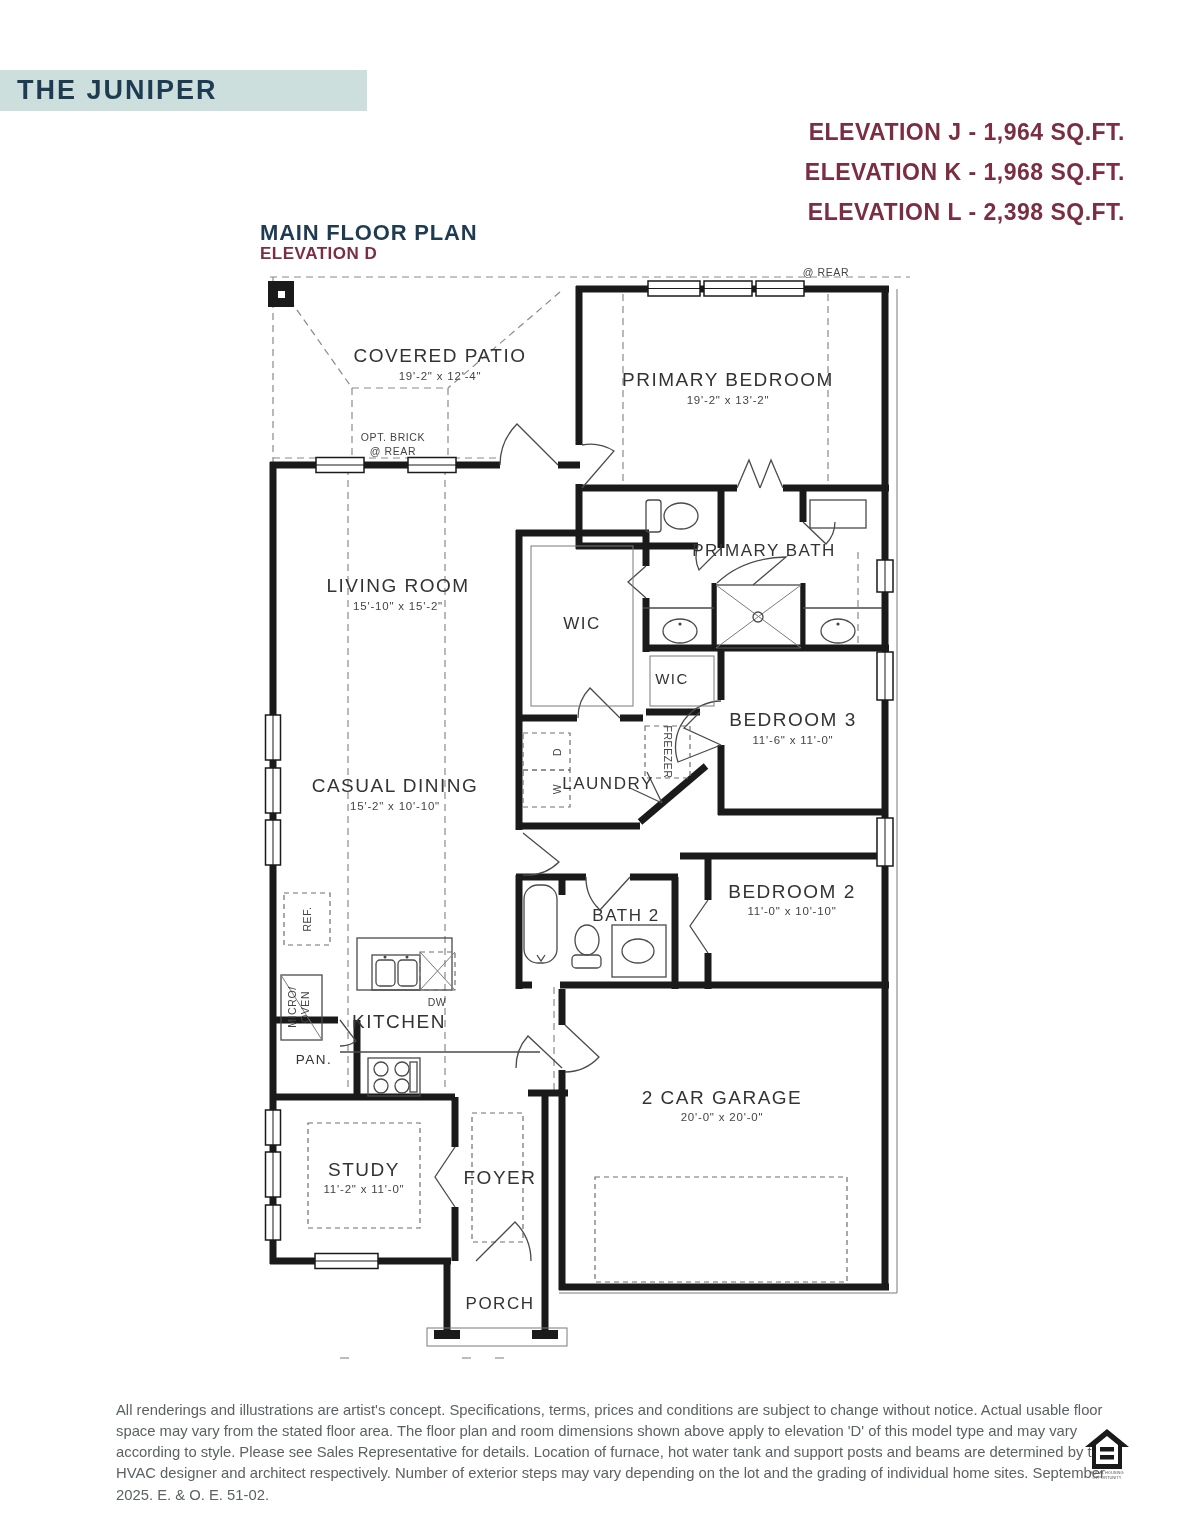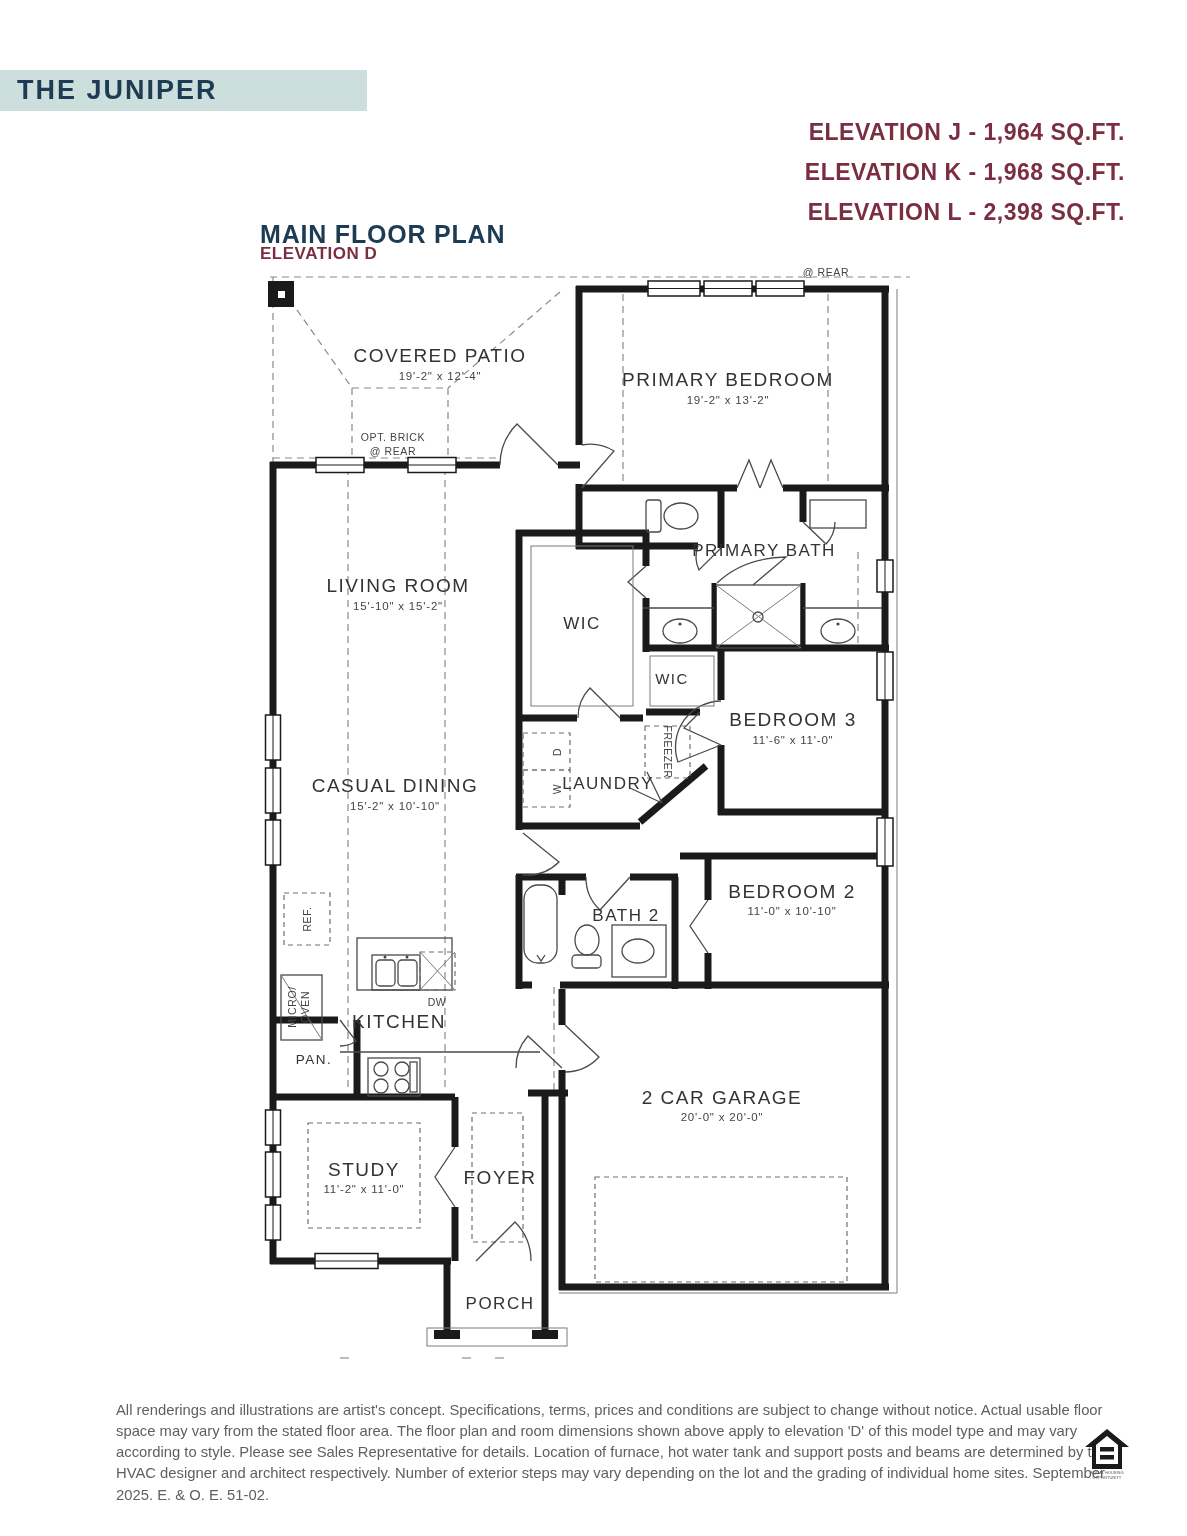--- a/index.html
+++ b/index.html
@@ -6,21 +6,21 @@
   body{width:1187px;height:1536px;position:relative;font-family:"Liberation Sans",sans-serif;}
   .page{position:absolute;inset:0;background:#fff;overflow:hidden;}
 
   .header-bar{position:absolute;left:0;top:70px;width:350px;height:41px;background:#cddfdc;
     display:flex;align-items:center;padding-left:17px;}
   .header-title{color:#1d3b52;font-size:27px;font-weight:bold;letter-spacing:2px;}
 
   .elevations{position:absolute;top:72px;right:62px;text-align:right;color:#7b2e42;
     font-size:23px;font-weight:bold;line-height:40px;letter-spacing:0.5px;margin-top:40px;}
 
-  .plan-title{position:absolute;left:260px;top:220px;color:#1d3b52;font-size:25px;
+  .plan-title{position:absolute;left:260px;top:220px;color:#1d3b52;font-size:22px;
     font-weight:bold;letter-spacing:0.8px;}
   .plan-subtitle{position:absolute;left:260px;top:244px;color:#7b2e42;font-size:17px;
     letter-spacing:0.5px;font-weight:bold;}
 
   .plan-svg{position:absolute;left:262px;top:268px;width:678px;height:1100px;}
 
   .footer-text{position:absolute;left:68px;top:1400px;width:992px;color:#5c6165;
     font-size:14.8px;line-height:1.43;margin-left:48px;}
 
   .eho-logo{position:absolute;left:1085px;top:1428px;width:44px;height:52px;}

